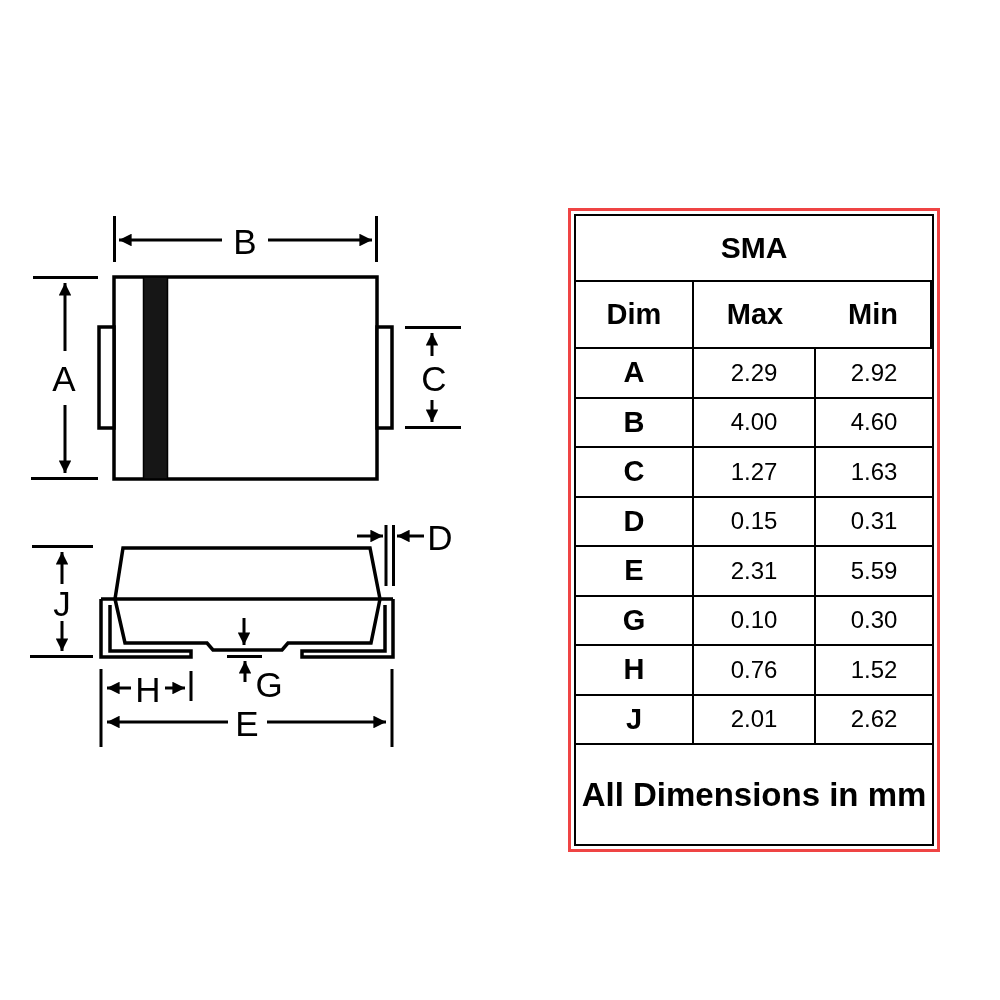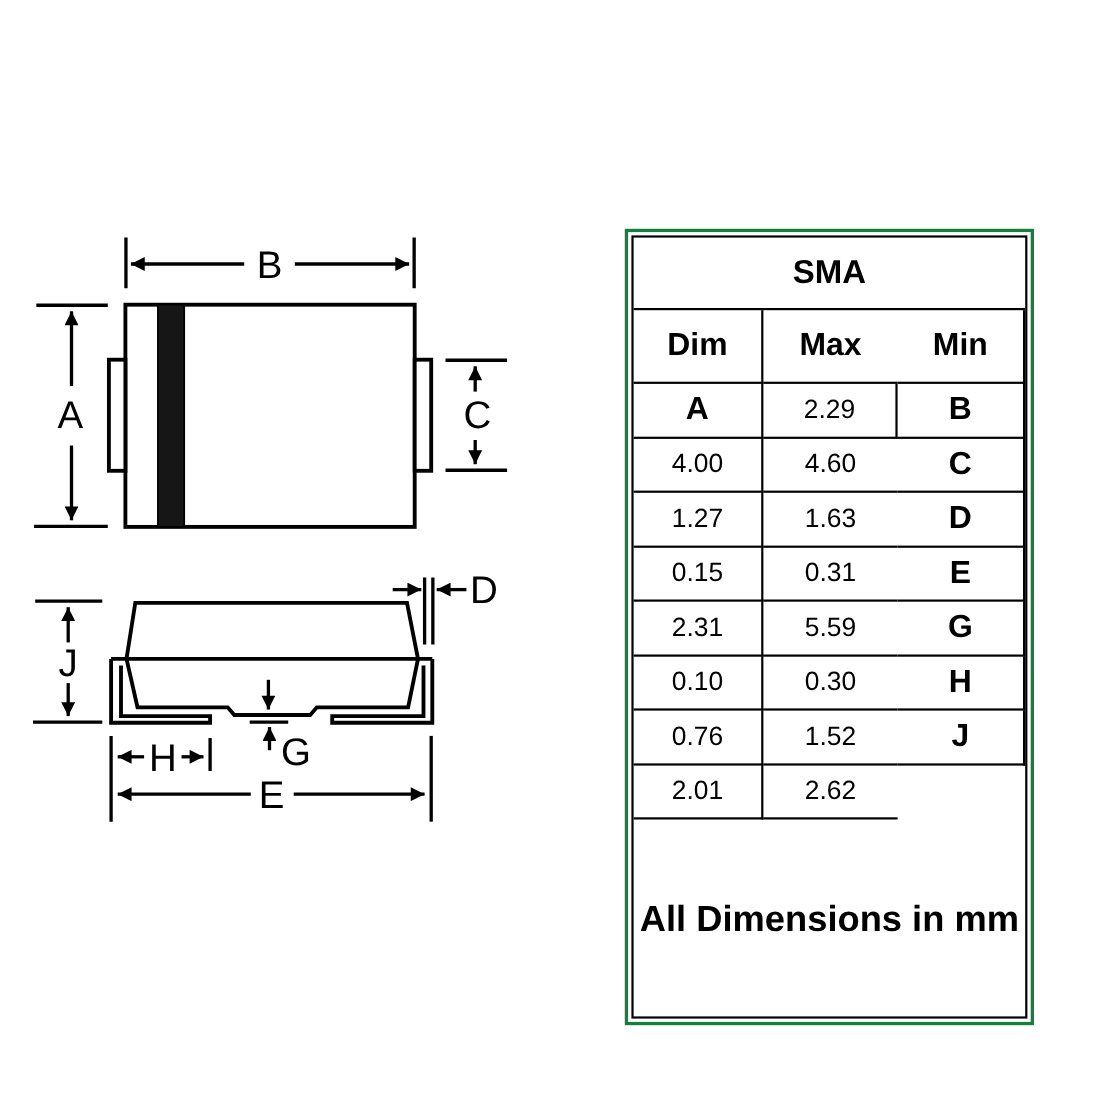--- a/index.html
+++ b/index.html
@@ -9,22 +9,22 @@
     overflow:hidden;
   }
   
   #drawing{position:absolute;left:0;top:0;width:1000px;height:1000px;}
   .ln{stroke:#000;stroke-width:3;fill:none;stroke-linecap:butt;stroke-linejoin:miter;}
   .outline{stroke:#000;stroke-width:3.5;fill:#ffffff;stroke-linejoin:miter;}
   .openline{stroke:#000;stroke-width:3.5;fill:none;stroke-linejoin:miter;}
   .dimtxt{font-family:"Liberation Sans", sans-serif;font-size:35px;font-weight:400;fill:#000;}
   
   .tbl-outer{
-    position:absolute;left:568px;top:208px;width:372px;height:724px;
-    box-sizing:border-box;border:3px solid #15803d;padding:3px;background:#fff;
+    position:absolute;left:568px;top:208px;width:372px;height:644px;
+    box-sizing:border-box;border:3px solid #ef4444;padding:3px;background:#fff;
   }
   .tbl-inner{
     box-sizing:border-box;border:2px solid #000;width:100%;height:100%;
     display:flex;flex-direction:column;background:#fff;
   }
   .tbl-title{
     box-sizing:border-box;height:66px;border-bottom:2px solid #000;
     display:flex;align-items:center;justify-content:center;
     font-size:30px;font-weight:700;
   }
@@ -135,20 +135,21 @@
   <div class="tbl-outer">
     <div class="tbl-inner">
       <div class="tbl-title">SMA</div>
       <div class="tbl-grid">
         <div class="cell c0 hd">Dim</div>
         <div class="cell c2 hd">Max</div>
         <div class="cell c1 hd">Min</div>
 
         <div class="cell c0 dim">A</div>
         <div class="cell c1">2.29</div>
+        <div class="cell c2">2.92</div>
 
         <div class="cell c0 dim">B</div>
         <div class="cell c1">4.00</div>
         <div class="cell c2">4.60</div>
 
         <div class="cell c0 dim">C</div>
         <div class="cell c1">1.27</div>
         <div class="cell c2">1.63</div>
 
         <div class="cell c0 dim">D</div>

